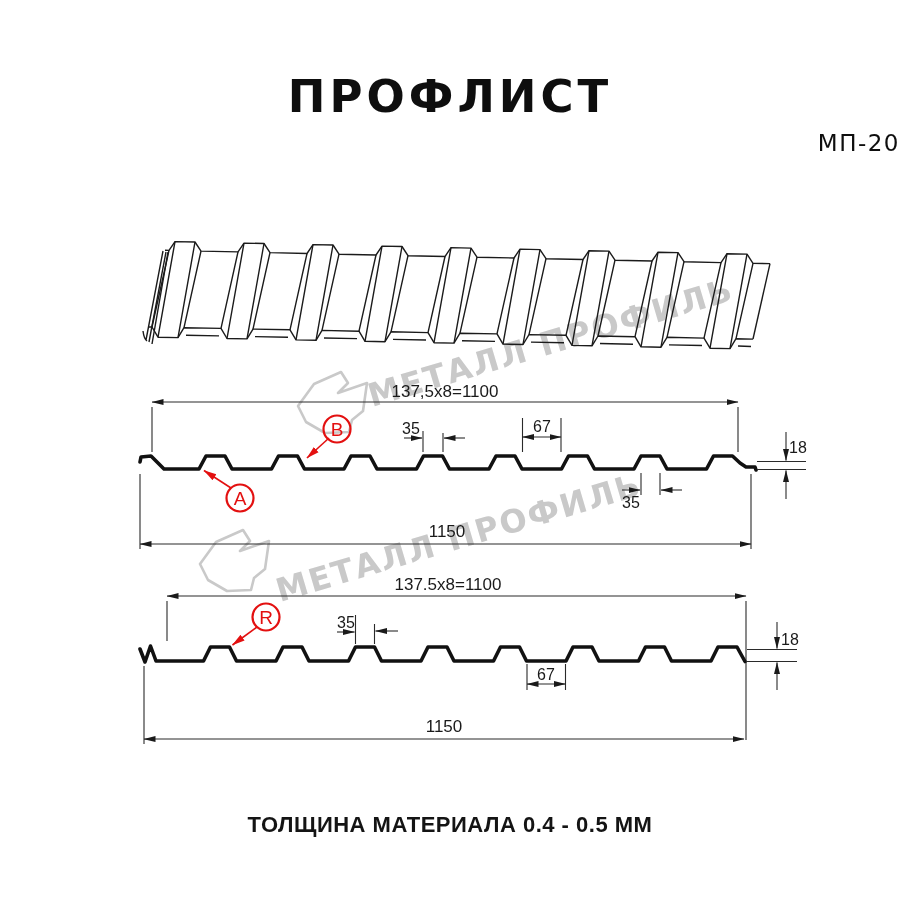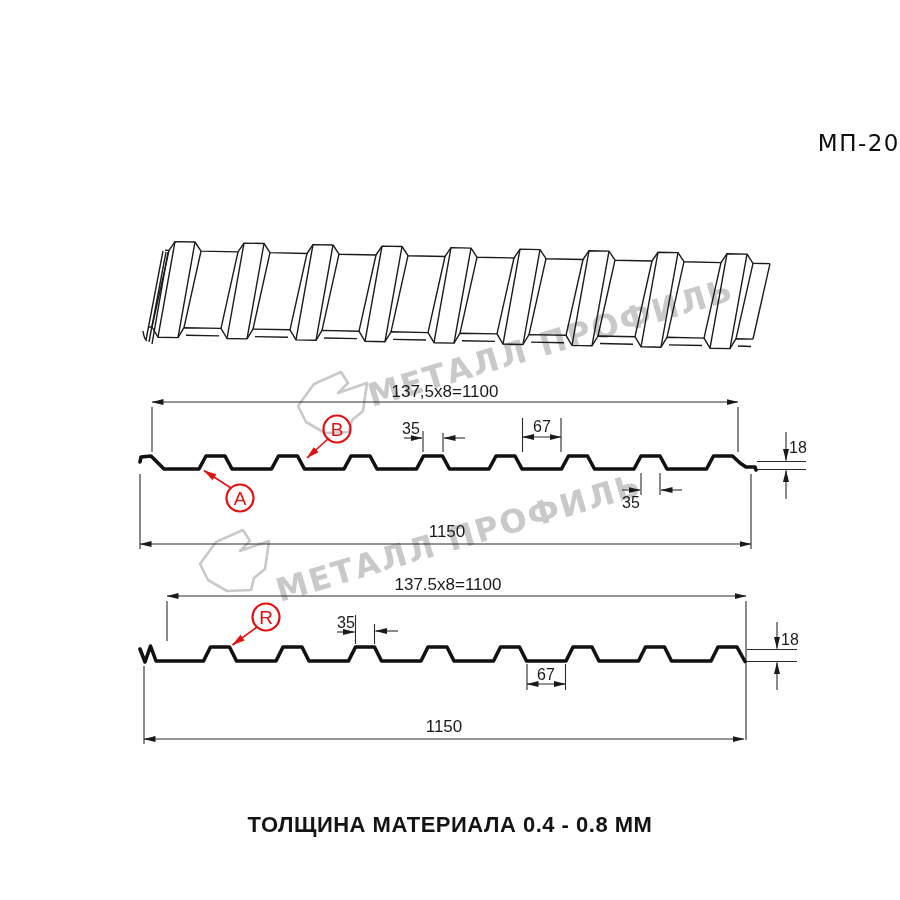--- a/index.html
+++ b/index.html
@@ -18,20 +18,21 @@
   .wmtext{font-weight:700;font-size:32px;letter-spacing:2px;fill:#c9c9c9;font-family:"DejaVu Sans","Liberation Sans",sans-serif;}
   .wmlogo{stroke:#c9c9c9;stroke-width:2.6;fill:none;stroke-linejoin:round;}
   .red{stroke:#e31010;fill:none;}
   .redtxt{font:19px "Liberation Sans",sans-serif;fill:#e31010;}
 </style>
 </head>
 <body>
 
 <div class="stage">
 
+  <div class="hdr title">ПРОФЛИСТ</div>
   <div class="hdr subtitle">МП-20</div>
 
   <svg width="900" height="900" viewBox="0 0 900 900">
     <defs>
       <marker id="mA" viewBox="0 0 12 8" refX="11.5" refY="4" markerWidth="12" markerHeight="8" markerUnits="userSpaceOnUse" orient="auto-start-reverse">
         <path d="M0,1 L12,4 L0,7 Z" fill="#1a1a1a"></path>
       </marker>
       <marker id="mR" viewBox="0 0 12 8" refX="11.5" refY="4" markerWidth="13" markerHeight="9" markerUnits="userSpaceOnUse" orient="auto-start-reverse">
         <path d="M0,0.8 L12,4 L0,7.2 Z" fill="#e31010"></path>
       </marker>
@@ -149,14 +150,14 @@
       </g>
 
       <g>
         <line class="red" x1="257" y1="627" x2="232.5" y2="645" stroke-width="1.6" marker-end="url(#mR)"></line>
         <circle class="red" cx="266" cy="617" r="13.5" stroke-width="2.2"></circle>
         <text class="redtxt" x="266" y="623.5" text-anchor="middle">R</text>
       </g>
     </g>
   </svg>
 
-  <div class="hdr footer">ТОЛЩИНА МАТЕРИАЛА 0.4 - 0.8 ММ</div>
+  <div class="hdr footer">ТОЛЩИНА МАТЕРИАЛА 0.4 - 0.5 ММ</div>
 </div>
 
 </body></html>

